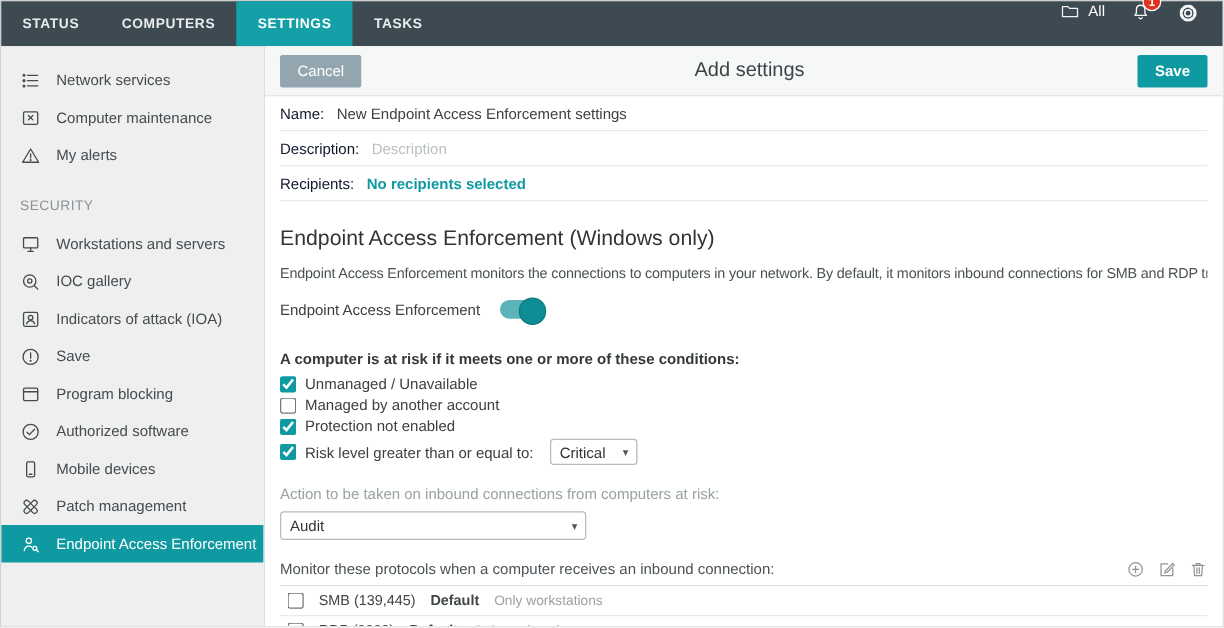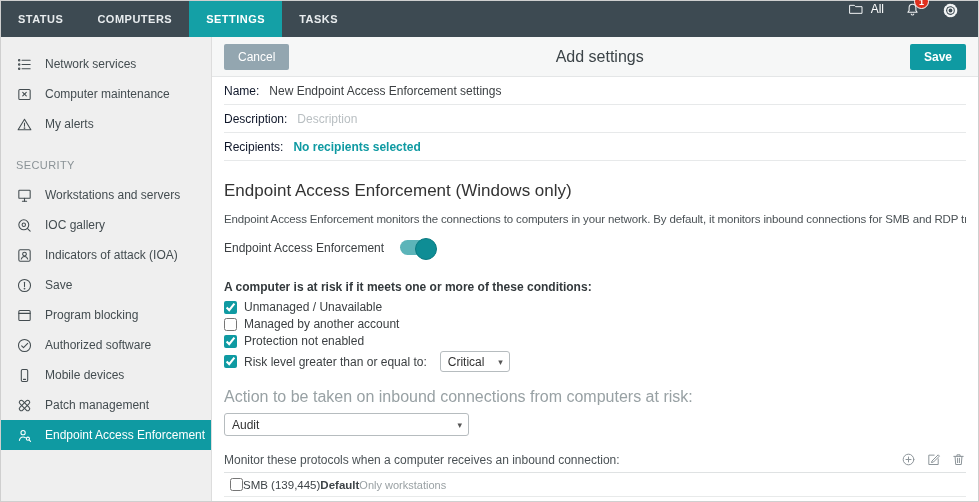--- a/index.html
+++ b/index.html
@@ -52,31 +52,31 @@
   .switch:checked::after { left:auto; right:-1px; background:#0e8d95; border-color:#0b7b82; }
 
   .cond-heading { font-size:12px; font-weight:bold; color:#33393c; margin-bottom:6px; }
   .cond { display:flex; align-items:center; gap:7px; font-size:12px; color:#3c4043; margin-bottom:3px; cursor:pointer; }
   .cond input { width:13px; height:13px; accent-color:#0f9aa2; cursor:pointer; flex-shrink:0; }
 
   select { font-family:inherit; font-size:12px; color:#333; border:1px solid #b6bcbf; border-radius:3px; background:#fff; padding:2px 20px 2px 7px; appearance:none; -webkit-appearance:none; cursor:pointer; outline:none; }
   .sel-wrap { position:relative; display:inline-block; }
   .sel-wrap::after { content:"▾"; position:absolute; right:7px; top:50%; transform:translateY(-50%); font-size:9px; color:#555; pointer-events:none; }
   .risk-sel select { height:21px; min-width:70px; margin-left:6px; }
-  .action-label { font-size:16px; color:#98a1a4; margin:16px 0 7px; }
+  .action-label { font-size:12px; color:#98a1a4; margin:16px 0 7px; }
   .action-sel select { width:245px; height:23px; }
 
-  .protocols-header { display:flex; align-items:center; justify-content:space-between; margin:16px 0 5px;gap:24px; }
+  .protocols-header { display:flex; align-items:flex-start; justify-content:space-between; margin:16px 0 5px;gap:24px; }
   .protocols-label { font-size:12px; color:#4b5256; }
   .proto-icons { display:flex; gap:10px; color:#8d959a; }
   .proto-icons span { cursor:pointer; }
   .proto-icons svg { display:block; width:15px; height:15px; fill:none; stroke:currentColor; stroke-width:1.6; stroke-linecap:round; stroke-linejoin:round; }
 
   .proto-table { border-top:1px solid #dfe2e3; }
-  .proto-row { display:flex; align-items:center; gap:0; height:24px; border-bottom:1px solid #e8eaea; padding-left:6px; }
+  .proto-row { display:flex; align-items:center; gap:12px; height:24px; border-bottom:1px solid #e8eaea; padding-left:6px; }
   .proto-row input { width:13px; height:13px; accent-color:#0f9aa2; cursor:pointer; flex-shrink:0; }
   .pname { font-size:11.5px; color:#3e4448; }
   .pdefault { font-size:11.5px; font-weight:bold; color:#3e4448; }
   .pnote { font-size:11px; color:#9aa1a4; }
 </style>
 </head>
 <body>
 
 <div class="app">
 

